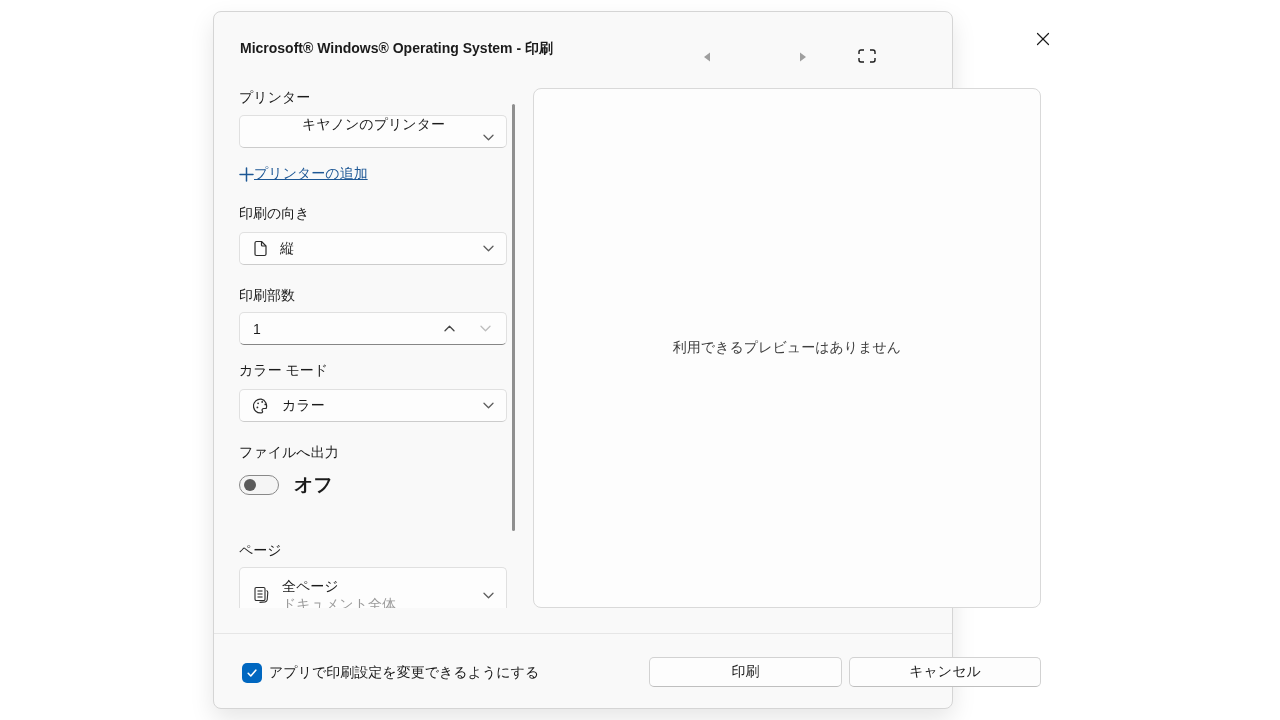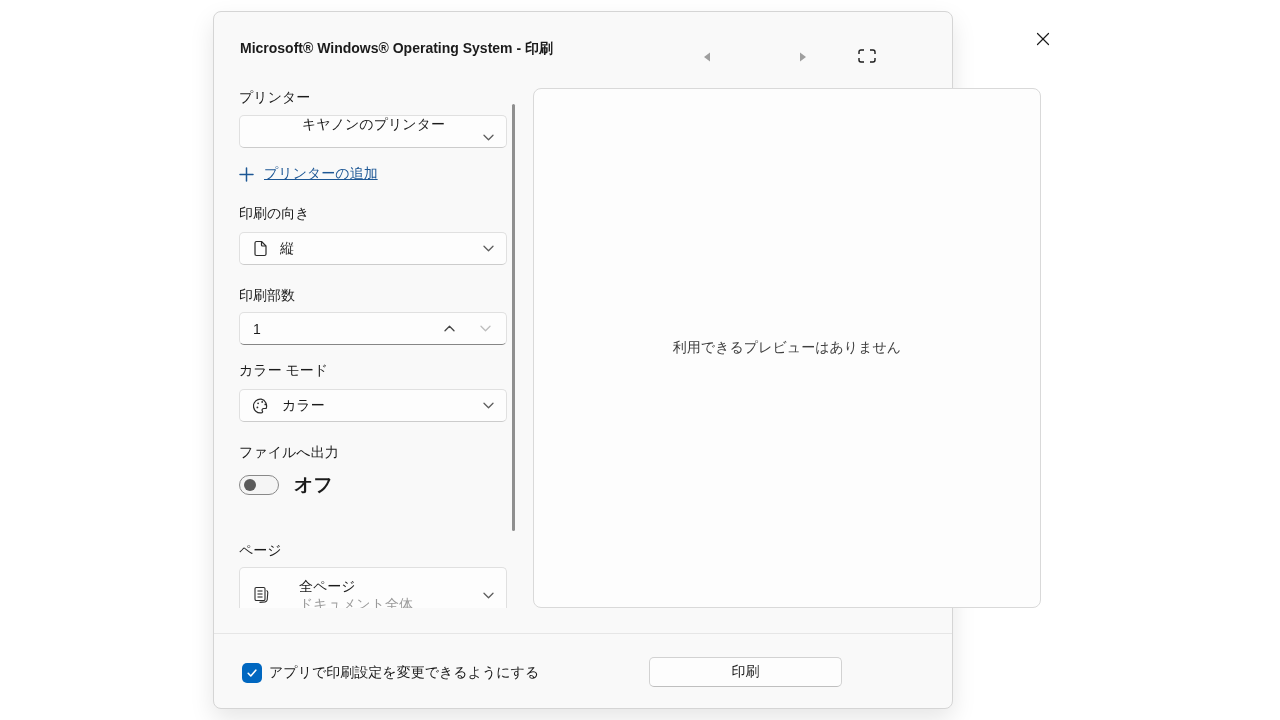--- a/index.html
+++ b/index.html
@@ -46,21 +46,21 @@
   .copies-input {
     border: none; outline: none; background: transparent; flex: 1 1 auto; min-width: 0;
     font-family: inherit; font-size: 14px; color: #1b1b1b; padding: 0;
   }
   .stepper-btn {
     width: 30px; height: 25px; display: flex; align-items: center; justify-content: center;
     background: transparent; border: none; border-radius: 4px; flex: 0 0 auto;
   }
 
   .link-row {
-    position: absolute; left: 25px; display: flex; align-items: center; gap: 10px;
+    position: absolute; left: 25px; display: flex; align-items: center; gap: 0;
     height: 22px; cursor: default;
   }
   .link-text {
     font-size: 14px; color: #1d5795; text-decoration: underline; white-space: nowrap;
   }
 
   .toggle {
     position: absolute; left: 25px; width: 40px; height: 20px; border-radius: 10px;
     background: #f5f5f5; border: 1px solid #898989;
   }
@@ -229,21 +229,21 @@
       </span>
     </div>
 
     <div class="field-label" style="top:430px;">ファイルへ出力</div>
     <div class="toggle" style="top:463px;">
       <div class="toggle-knob"></div>
     </div>
     <div class="toggle-label" style="left:80px; top:463px;">オフ</div>
 
     <div class="field-label" style="top:528px;">ページ</div>
-    <div class="combo combo-tall" style="top:555px;gap:17px;">
+    <div class="combo combo-tall" style="top:555px;">
       <span class="ic">
         <svg width="17" height="18" viewBox="0 0 17 18" fill="none" stroke="#2b2b2b" stroke-width="1.1" stroke-linejoin="round">
           <rect x="2" y="1.5" width="10" height="13" rx="1.3"></rect>
           <line x1="4.5" y1="5" x2="9.5" y2="5"></line>
           <line x1="4.5" y1="8" x2="9.5" y2="8"></line>
           <line x1="4.5" y1="11" x2="9.5" y2="11"></line>
           <path d="M13.5,4.5 Q14.8,5 14.8,6.5 L14.2,13.8 Q14,15.6 12.2,15.9 L6.5,16.4"></path>
         </svg>
       </span>
       <span class="combo-2line">
@@ -267,14 +267,15 @@
   <div class="footer-sep"></div>
   <div class="checkbox">
     <span style="display:flex;">
       <svg width="12" height="12" viewBox="0 0 12 12" fill="none" stroke="#ffffff" stroke-width="1.6" stroke-linecap="round" stroke-linejoin="round">
           <polyline points="2.2,6.3 4.8,9 9.8,3.2"></polyline>
         </svg>
     </span>
   </div>
   <div class="checkbox-label">アプリで印刷設定を変更できるようにする</div>
   <button class="btn btn-print">印刷</button>
+  <button class="btn btn-cancel">キャンセル</button>
 
 </div>
 
 </body></html>

